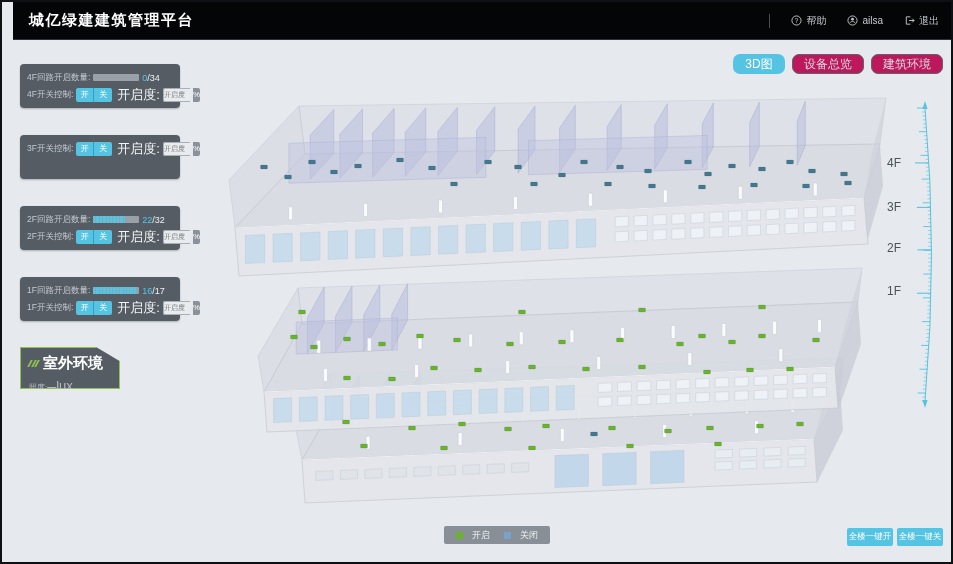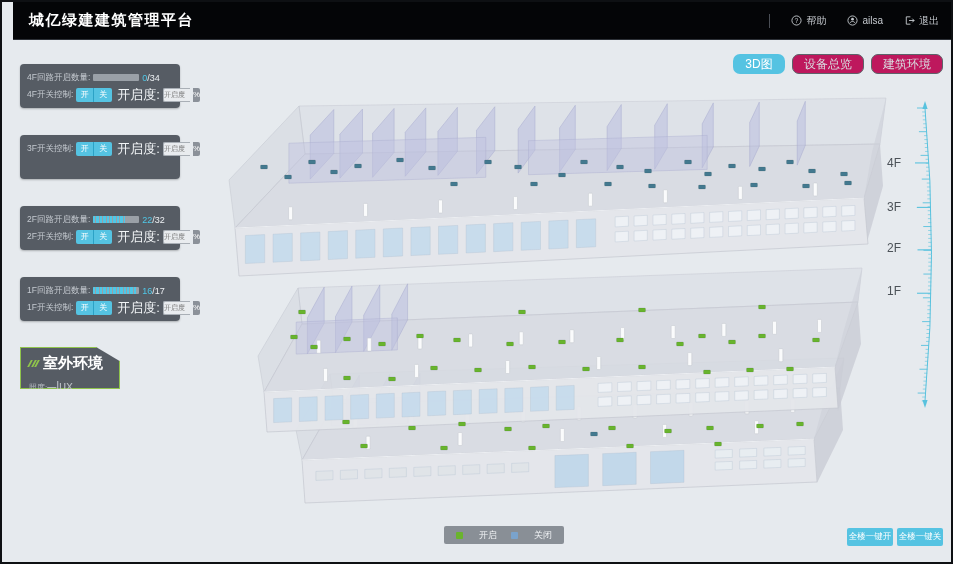--- a/index.html
+++ b/index.html
@@ -55,21 +55,21 @@
   .vbtn.dark{background:#be185d;color:#d8dce0;border:1px solid #5d636a}
 
   
   #bsvg{position:absolute;inset:0;z-index:1}
 
   
   .fl-label{position:absolute;left:885px;width:26px;font-size:12px;color:#4c5258;z-index:5}
 
   
   .legend{position:absolute;left:442px;bottom:18px;height:18px;background:rgba(124,130,138,.88);border-radius:2px;display:flex;align-items:center;gap:14px;padding:0 12px;z-index:10}
-  .leg-item{display:flex;align-items:center;gap:16px}
+  .leg-item{display:flex;align-items:center;gap:9px}
   .leg-sq{width:7px;height:7px;border-radius:1px}
   .leg-txt{font-size:9px;color:#f2f4f6}
 
   
   .bottom-actions{position:absolute;right:8px;bottom:16px;display:flex;gap:4px;z-index:10}
   .act-btn{width:46px;height:18px;background:#55c3e2;color:#fff;font-size:8.5px;border:none;border-radius:2px;cursor:pointer;display:flex;align-items:center;justify-content:center;font-family:Liberation Serif, serif;white-space:nowrap}
 </style>
 </head>
 <body>
 

